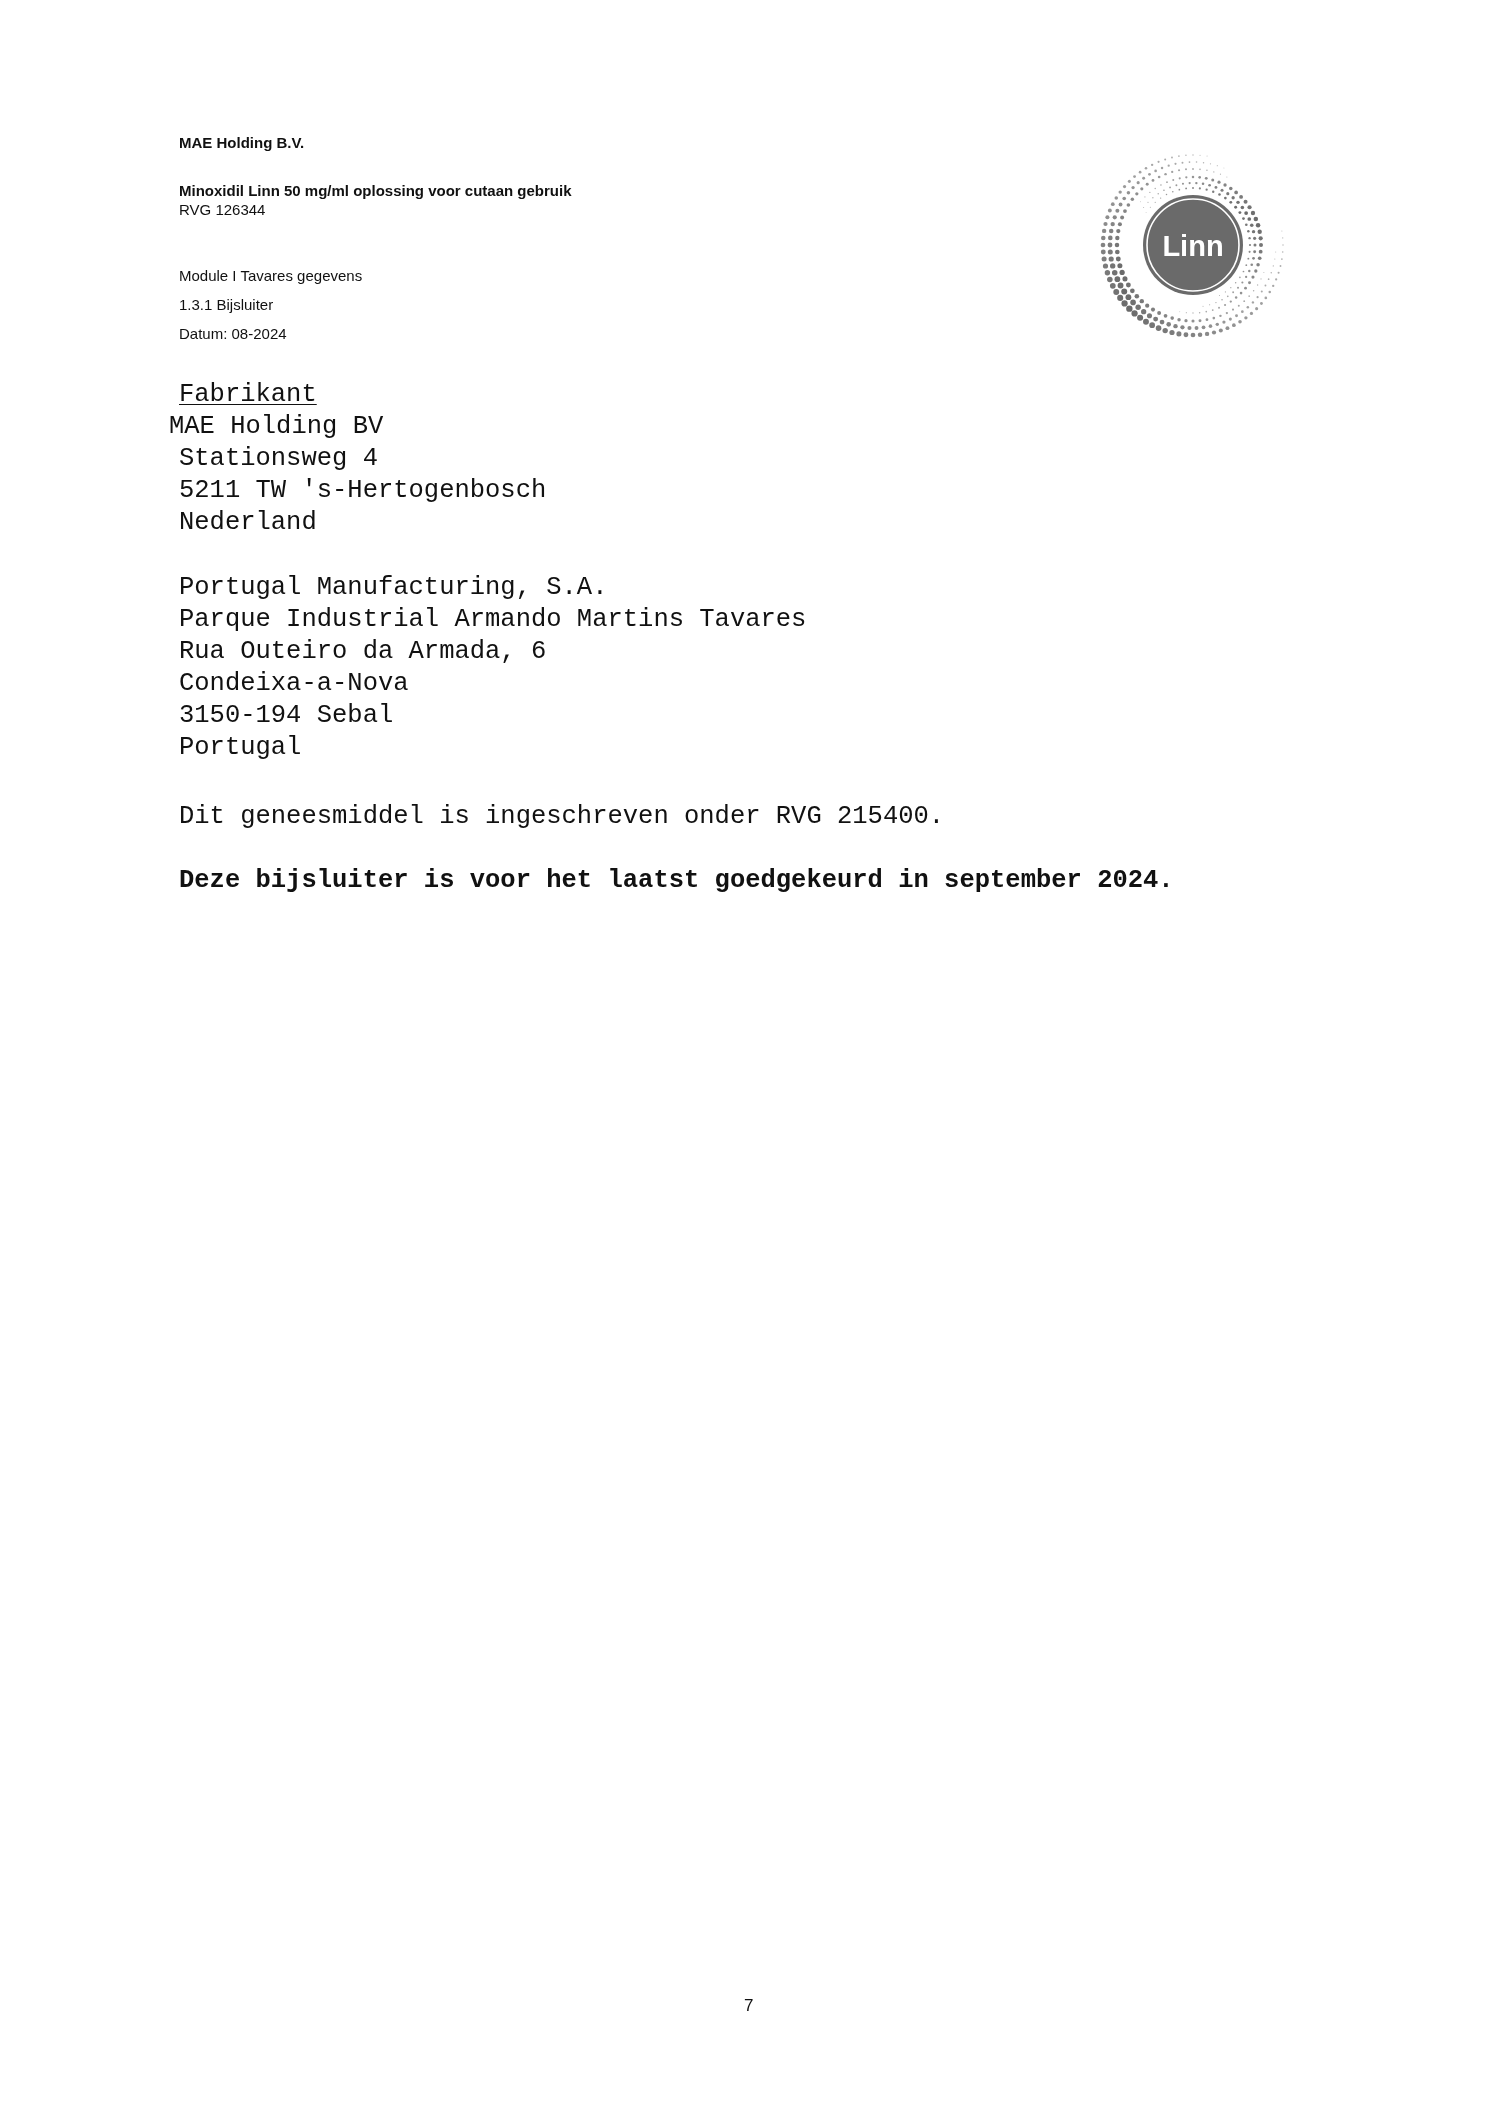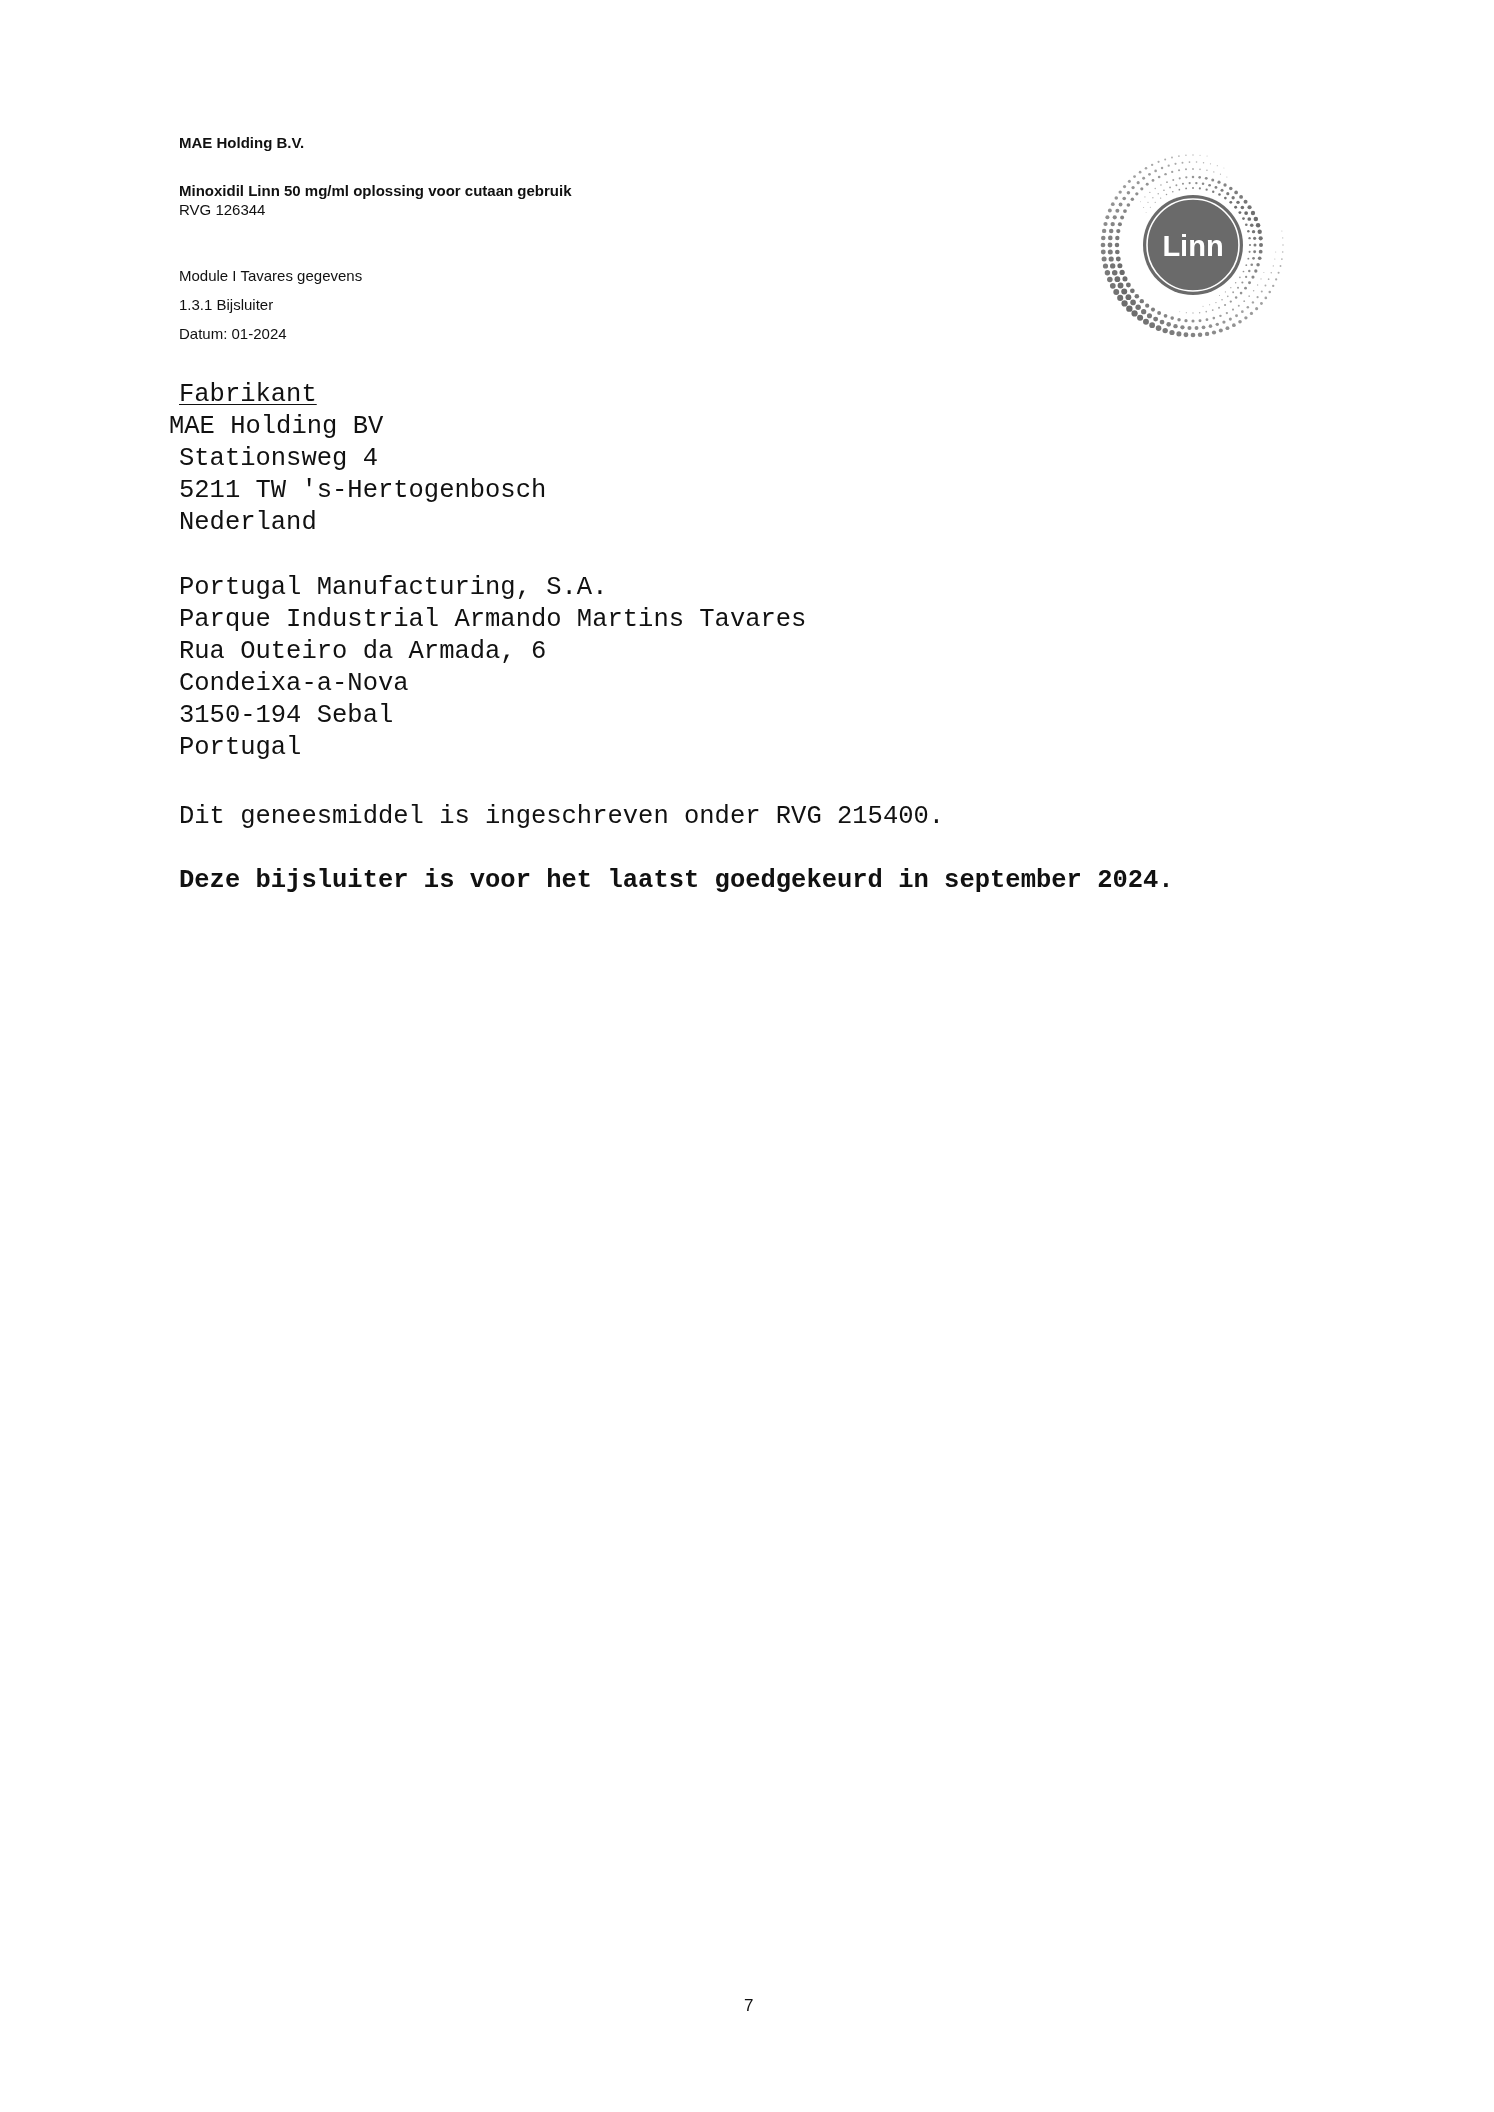--- a/index.html
+++ b/index.html
@@ -17,21 +17,21 @@
 </style>
 </head>
 <body>
 
 <div class="abs sans hdr bold" style="left:179px; top:131px;">MAE Holding B.V.</div>
 <div class="abs sans hdr bold" style="left:179px; top:164px;margin-top:15px;">Minoxidil Linn 50 mg/ml oplossing voor cutaan gebruik</div>
 <div class="abs sans hdr" style="left:179px; top:198px;">RVG 126344</div>
 
 <div class="abs sans hdr" style="left:179px; top:264px;">Module I Tavares gegevens</div>
 <div class="abs sans hdr" style="left:179px; top:293px;">1.3.1 Bijsluiter</div>
-<div class="abs sans hdr" style="left:179px; top:322px;">Datum: 01-2024</div>
+<div class="abs sans hdr" style="left:179px; top:322px;">Datum: 08-2024</div>
 
 <div id="logo">
   <svg width="190" height="190" viewBox="0 0 190 190" xmlns="http://www.w3.org/2000/svg" id="logo-svg">
     <g id="dots">
         <circle cx="185.00" cy="95.00" r="0.67" fill="#6a6a6a" opacity="0.49"></circle>
         <circle cx="184.72" cy="102.06" r="0.76" fill="#6a6a6a" opacity="0.50"></circle>
         <circle cx="183.89" cy="109.08" r="0.84" fill="#6a6a6a" opacity="0.52"></circle>
         <circle cx="182.51" cy="116.01" r="0.93" fill="#6a6a6a" opacity="0.54"></circle>
         <circle cx="180.60" cy="122.81" r="1.01" fill="#6a6a6a" opacity="0.56"></circle>
         <circle cx="178.15" cy="129.44" r="1.09" fill="#6a6a6a" opacity="0.57"></circle>

